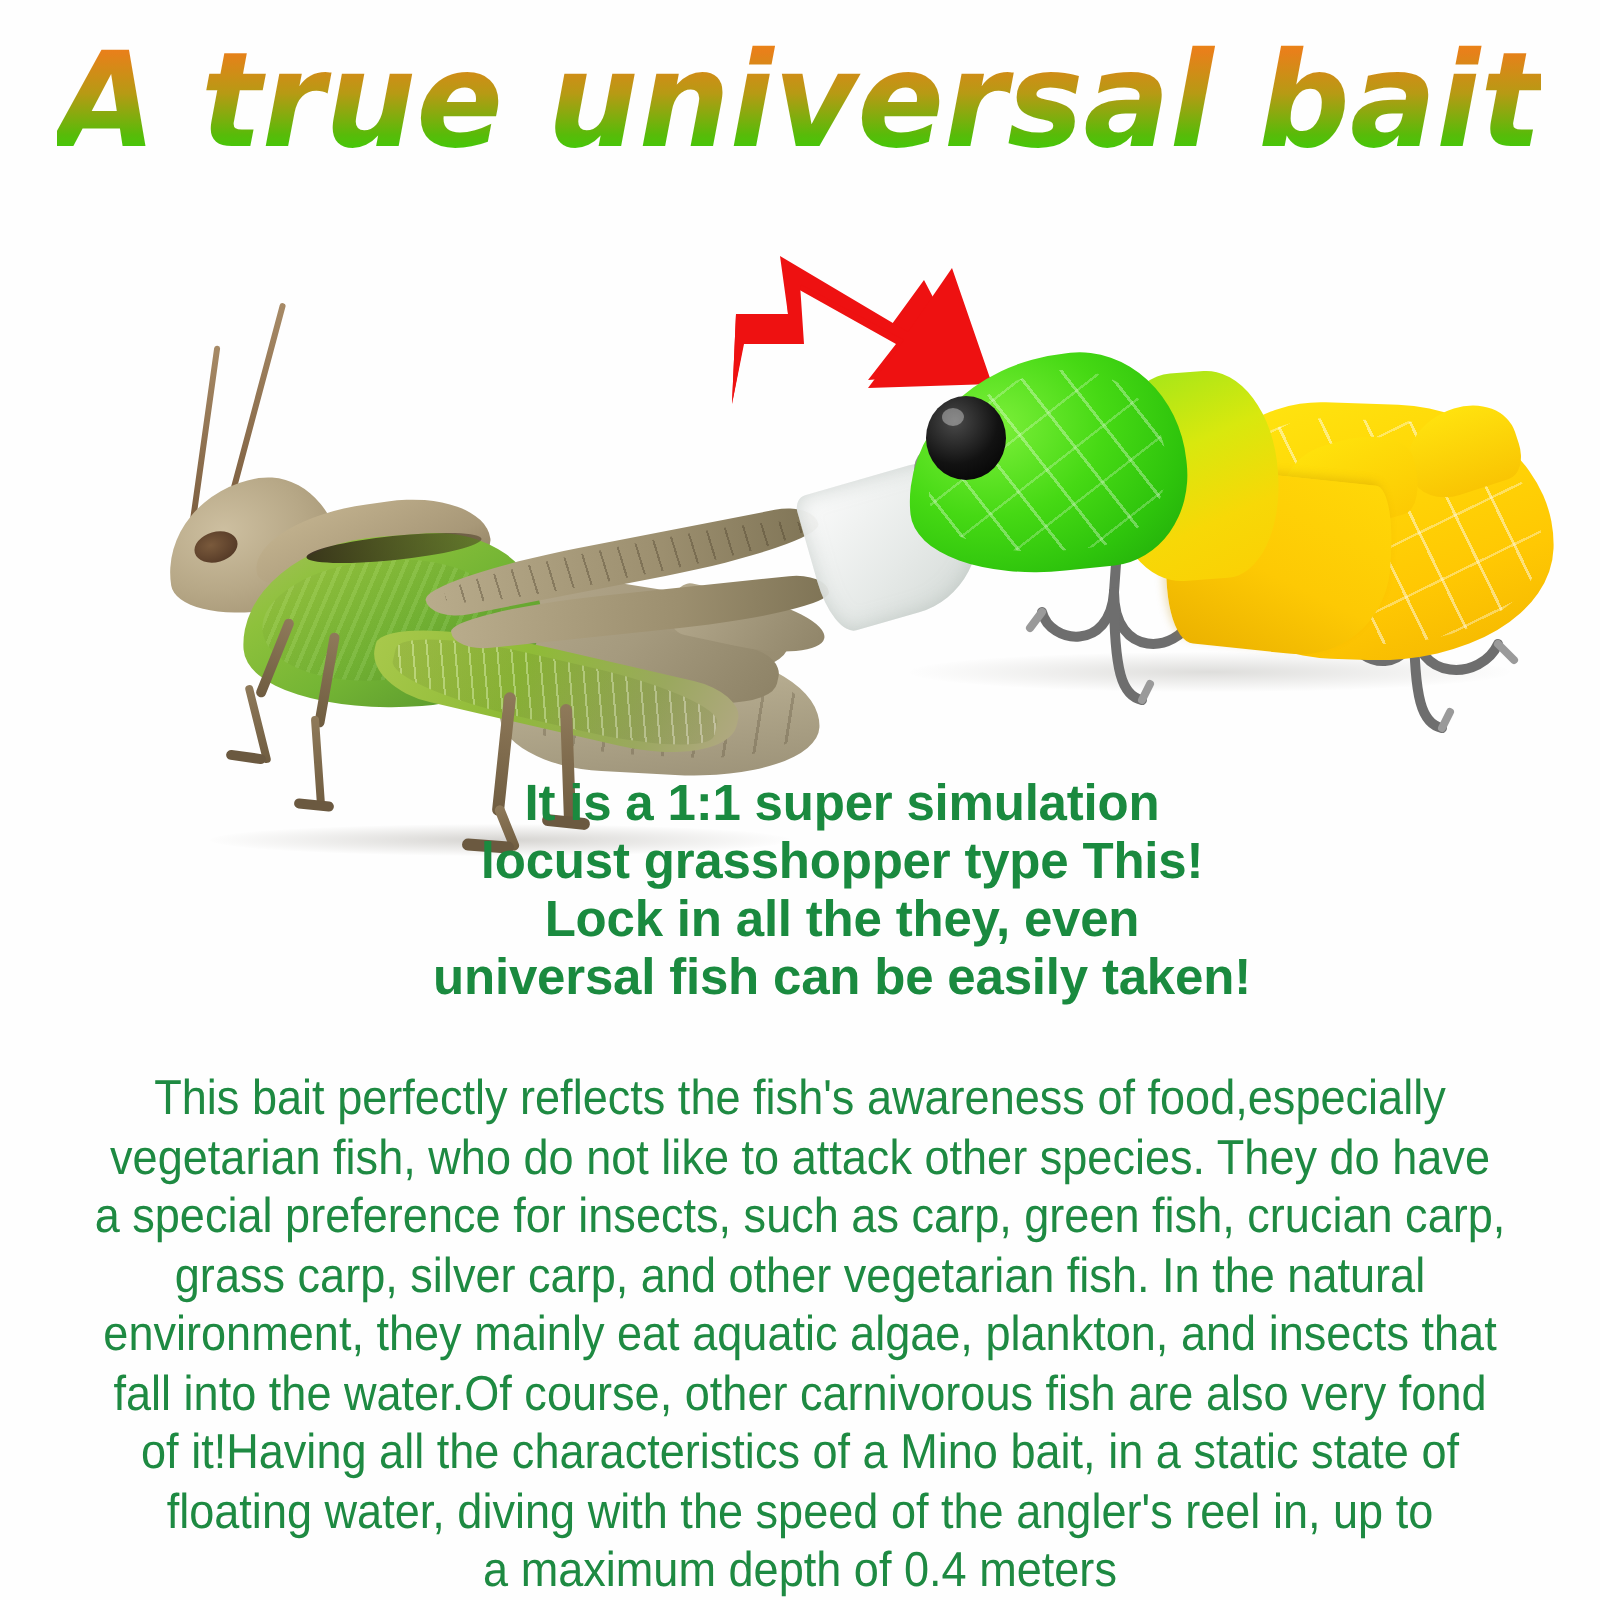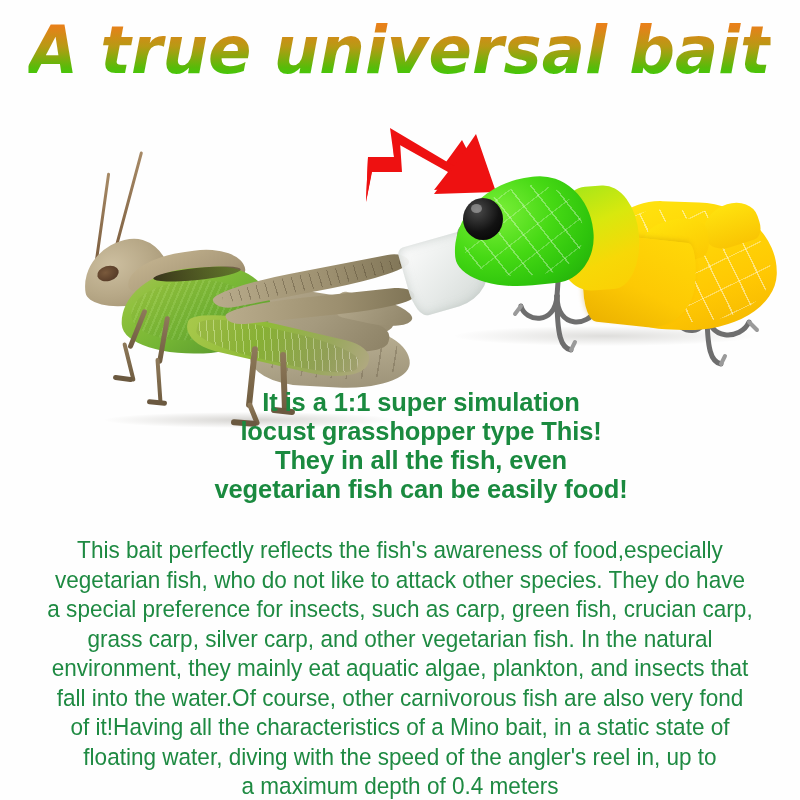--- a/index.html
+++ b/index.html
@@ -358,22 +358,22 @@
       <div class="lure-head-vein"></div>
       <div class="lure-eye"></div>
       <div class="lure-eye-hl"></div>
     </div>
 
   </div>
 
   <div class="heading">
     <div>It is a 1:1 super simulation</div>
     <div>locust grasshopper type This!</div>
-    <div>They in all the fish, even</div>
-    <div>vegetarian fish can be easily food!</div>
+    <div>Lock in all the they, even</div>
+    <div>universal fish can be easily taken!</div>
   </div>
 
   <div class="body-copy">
     <div>This bait perfectly reflects the fish's awareness of food,especially</div>
     <div>vegetarian fish, who do not like to attack other species. They do have</div>
     <div>a special preference for insects, such as carp, green fish, crucian carp,</div>
     <div>grass carp, silver carp, and other vegetarian fish. In the natural</div>
     <div>environment, they mainly eat aquatic algae, plankton, and insects that</div>
     <div>fall into the water.Of course, other carnivorous fish are also very fond</div>
     <div>of it!Having all the characteristics of a Mino bait, in a static state of</div>

